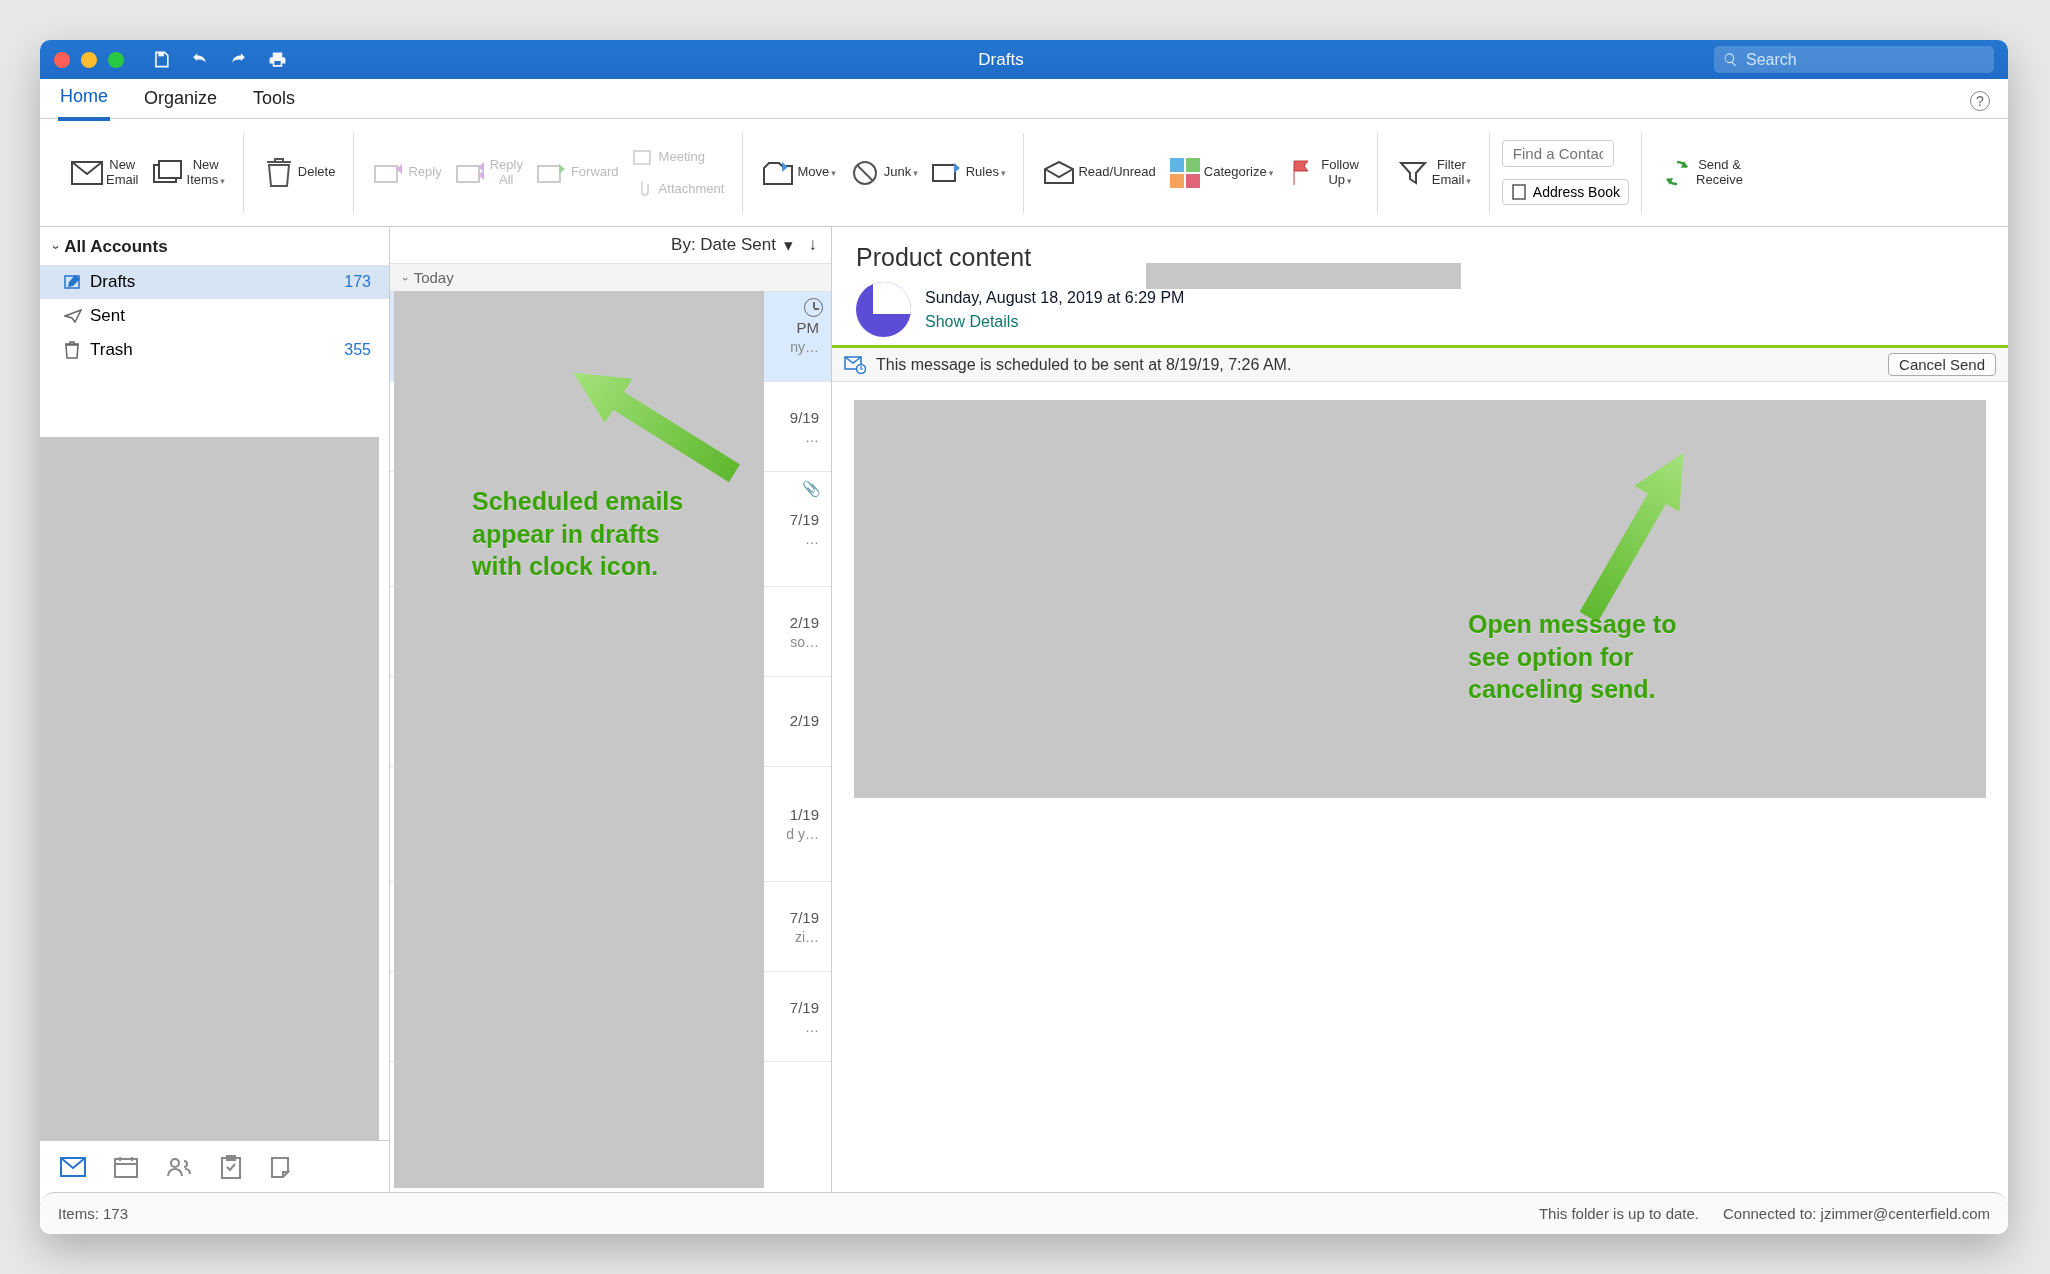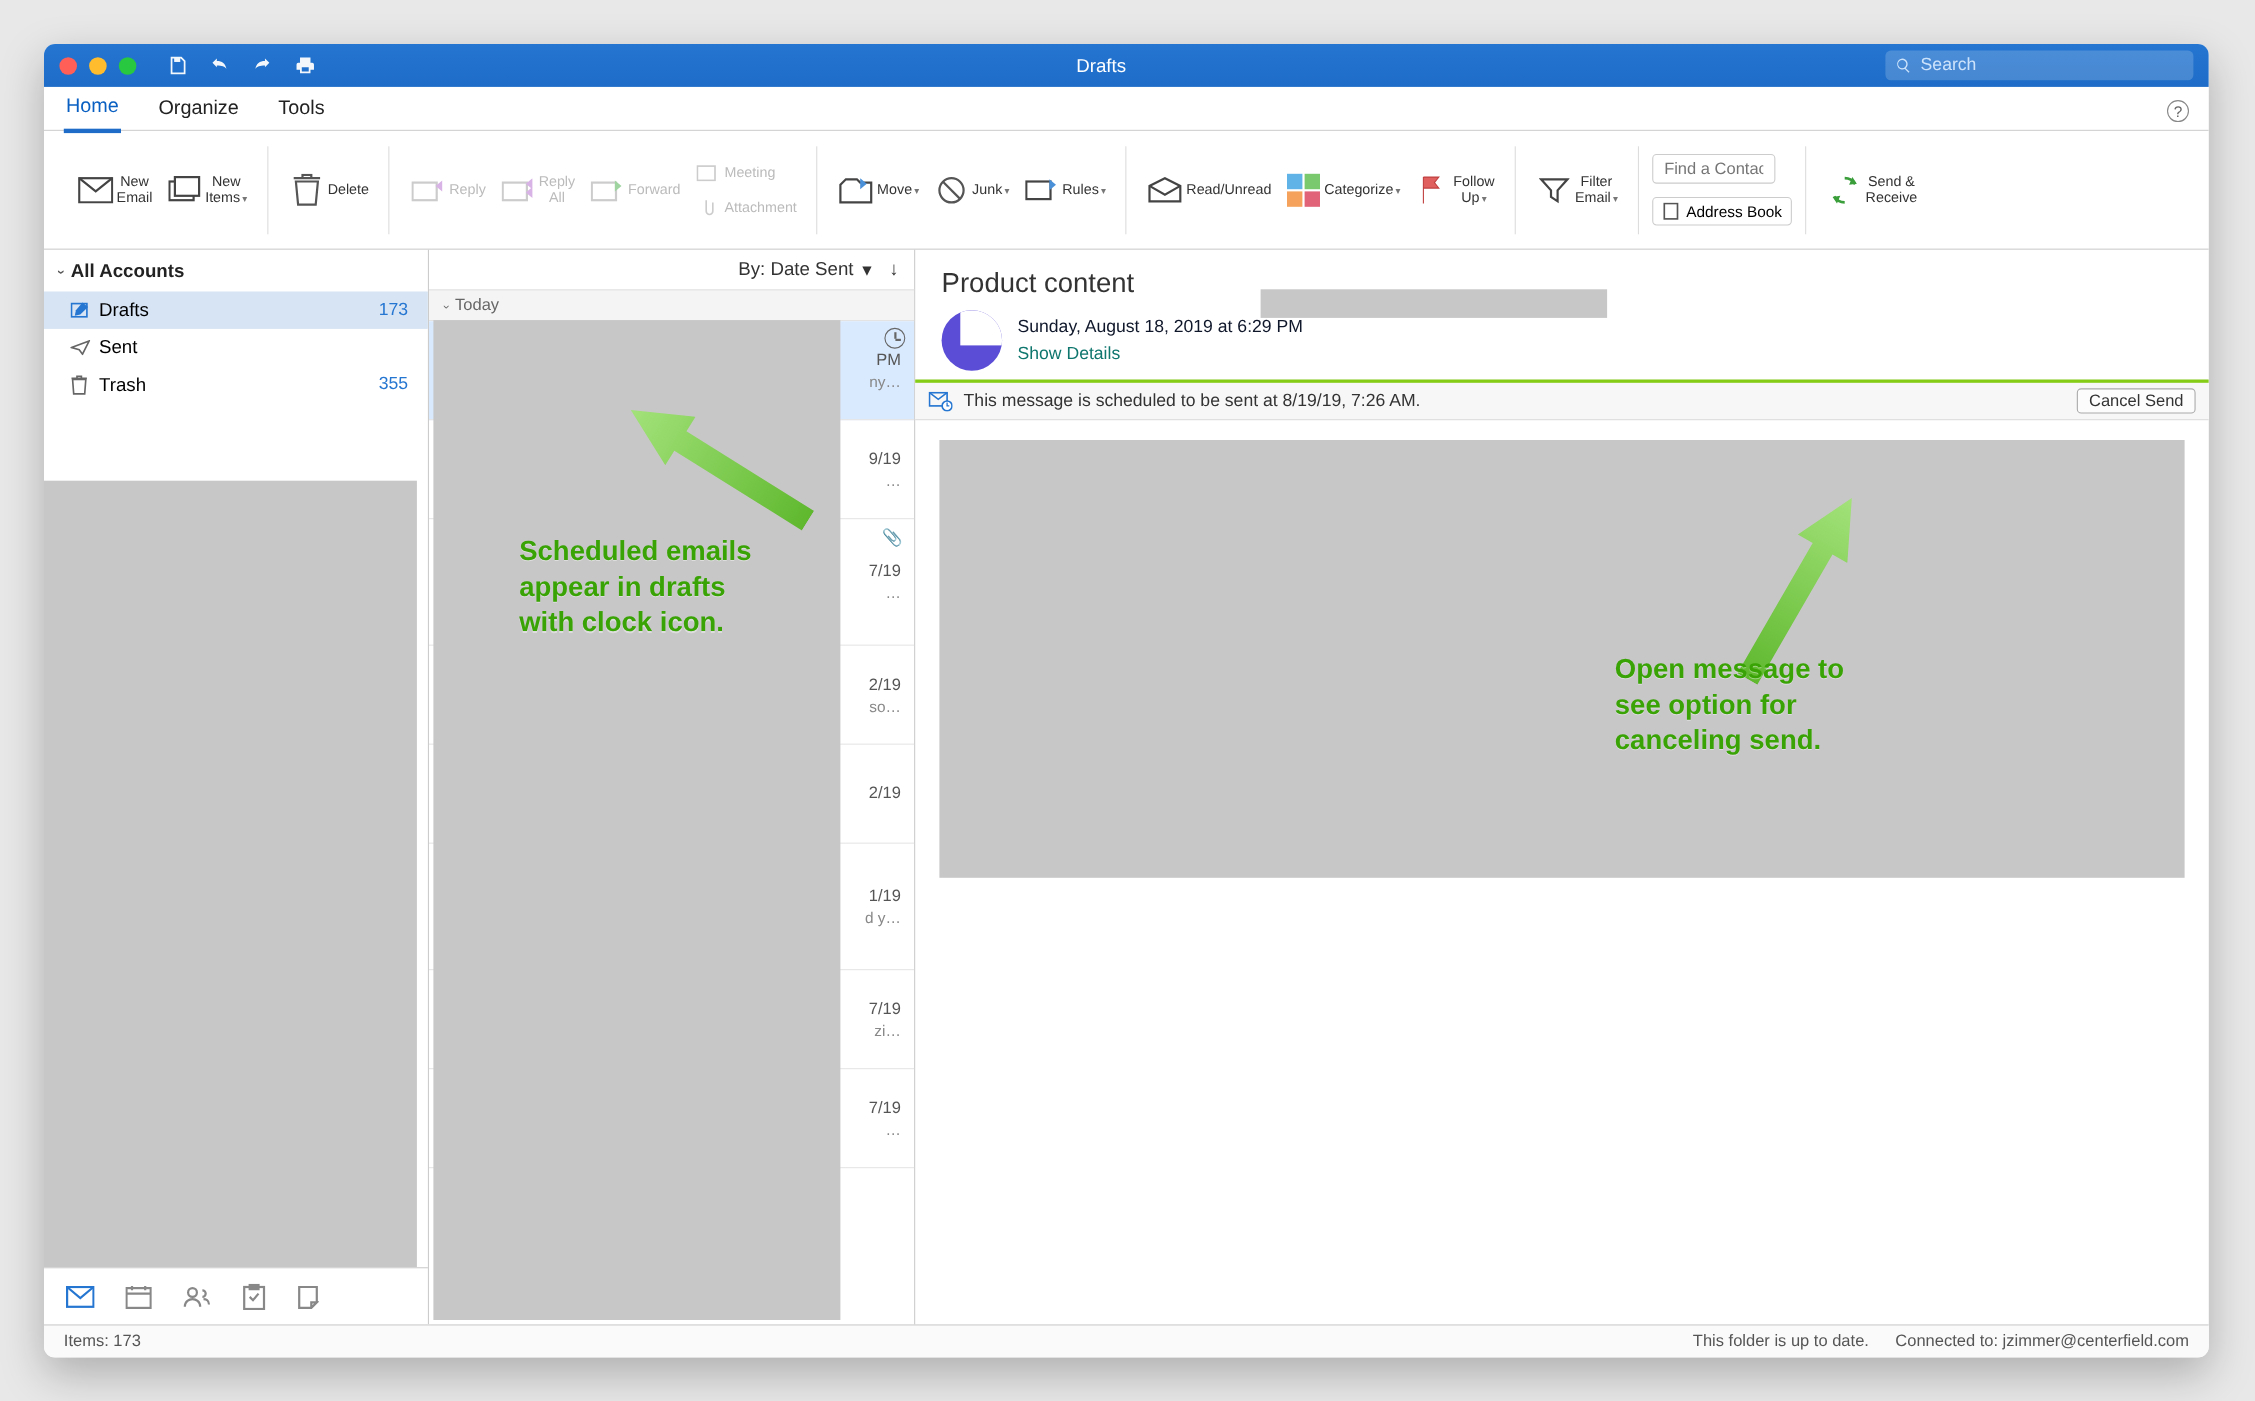--- a/index.html
+++ b/index.html
@@ -63,21 +63,21 @@
 .rhead { padding: 0 24px 8px; display:flex; align-items:center; gap:14px; }
 .avatar { width: 55px; height: 55px; border-radius: 50%; background: #5b4dd6; position:relative; overflow:hidden; }
 .avatar-mask { position:absolute; top:0; right:-4px; width:42px; height:32px; background:#fff; }
 .stripe { position:absolute; top:36px; left:314px; width:315px; height:26px; background:#c7c7c7; }
 .rdate { color: #0f172a; font-size: 16px; }
 .rdet { color: #0f766e; font-size: 16px; padding: 6px 0 0 0; cursor:pointer; }
 .infobar { display:flex; align-items:center; gap:10px; padding: 5px 12px; background:#f7f7f7; border-top:3px solid #84cc16; border-bottom:1px solid #ddd; font-size:16px; color:#333; }
 .infobar .spacer { flex:1; }
 .cancel-btn { padding: 2px 10px; border:1px solid #aaa; border-radius:4px; background:#fcfcfc; font-size:15px; cursor:pointer; }
 .rbody { margin: 18px 22px; flex: 0 0 398px; background:#c7c7c7; }
-.status { height: 30px; border-top: 1px solid #ccc; display: flex; align-items: center; padding: 0 18px; font-size: 15px; color: #555; background:#fafafa; }
+.status { height: 42px; border-top: 1px solid #ccc; display: flex; align-items: center; padding: 0 18px; font-size: 15px; color: #555; background:#fafafa;border-radius:15px; }
 .status .fill { flex: 1; }
 .ann { position: absolute; color: #39a305; font-weight: 700; font-size: 25px; line-height: 1.3; text-shadow: 0 1px 0 rgba(255,255,255,.4); pointer-events:none; }
 .arrow1 { position:absolute; left:588px; top:288px; transform:rotate(-58deg); pointer-events:none; }
 .arrow2 { position:absolute; left:1570px; top:400px; transform:rotate(30deg); pointer-events:none; }
 .arrow-shape { width: 52px; height: 190px; background: linear-gradient(180deg,#a3e27a,#5fb82e); clip-path: polygon(50% 0,100% 28%,70% 28%,70% 100%,30% 100%,30% 28%,0 28%); filter: drop-shadow(1px 2px 2px rgba(0,0,0,.3)); }
 .cat-sq { display:grid; grid-template-columns:14px 14px; grid-template-rows:14px 14px; gap:2px; }
 .cat-sq span:nth-child(1){background:#5fb3e6;} .cat-sq span:nth-child(2){background:#7bc96f;} .cat-sq span:nth-child(3){background:#f5a35c;} .cat-sq span:nth-child(4){background:#e06377;}
 svg { display:block; }
 </style>
 </head>
@@ -459,17 +459,17 @@
 
   <div class="arrow1">
       <div class="arrow-shape"></div>
     </div>
   <div class="ann" style="left:432px; top:445px; white-space:pre-line">Scheduled emails
 appear in drafts
 with clock icon.</div>
   <div class="arrow2">
       <div class="arrow-shape"></div>
     </div>
-  <div class="ann" style="left:1428px; top:552px; white-space:pre-line">Open message to
+  <div class="ann" style="left:1428px; top:568px; white-space:pre-line">Open message to
 see option for
 canceling send.</div>
 
 </div>
 
 </body></html>

